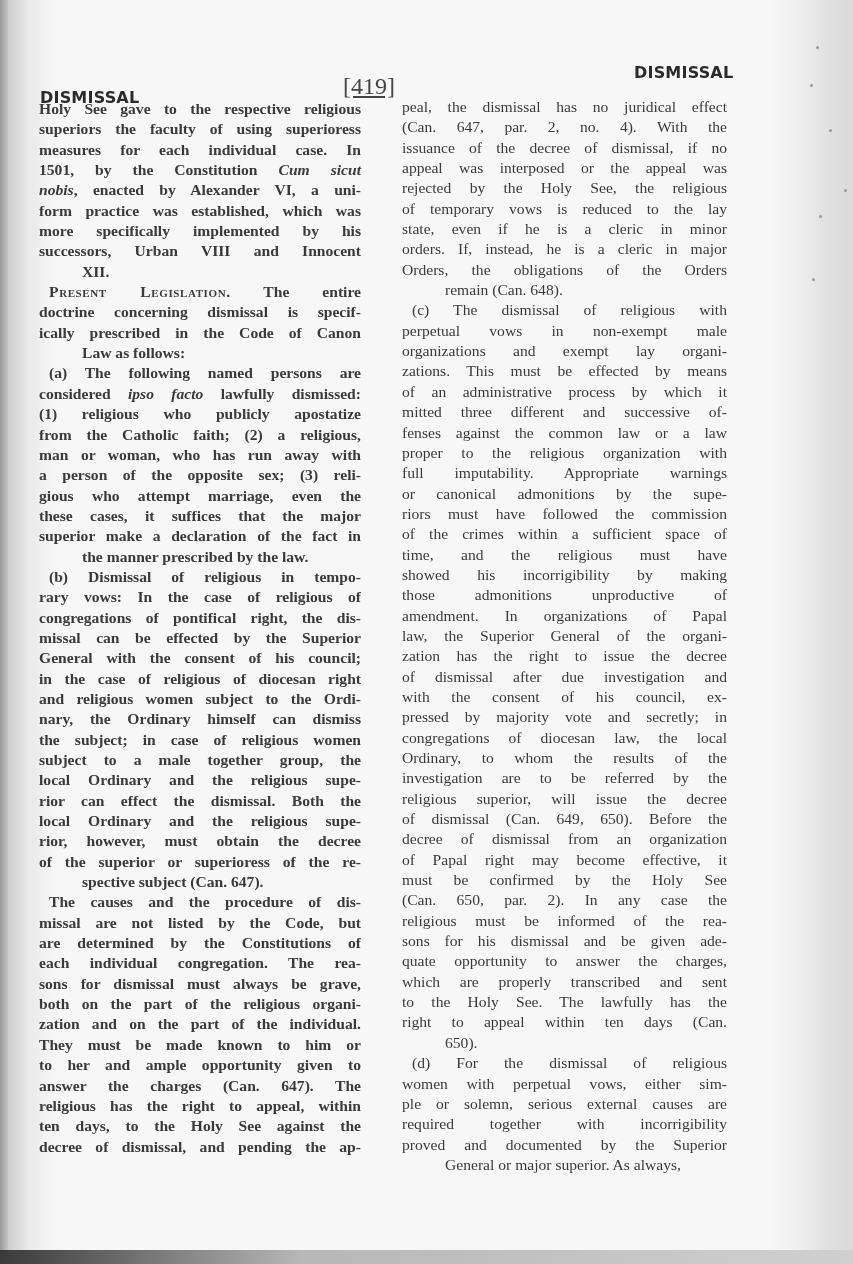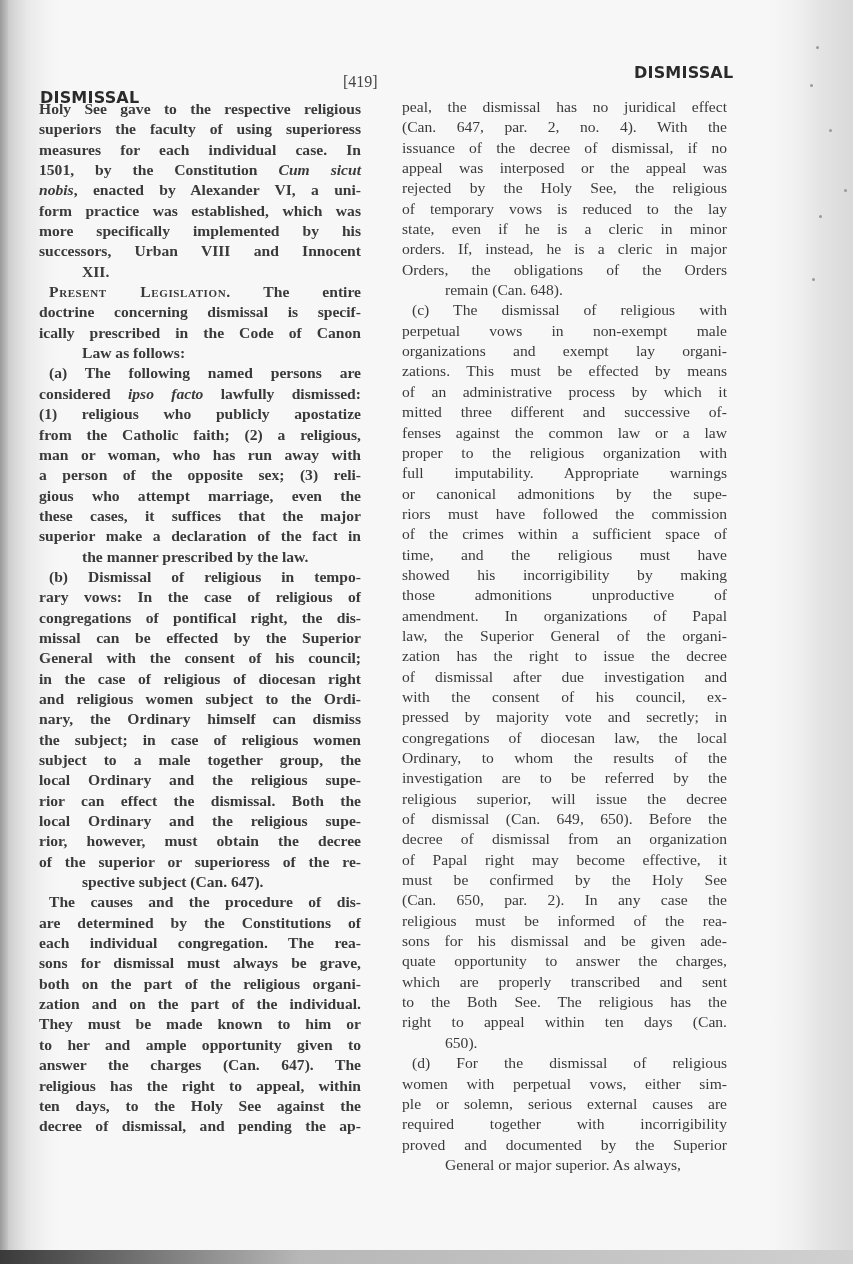--- a/index.html
+++ b/index.html
@@ -21,21 +21,21 @@
     position:absolute; left:0; top:1250px; width:853px; height:14px;
     background:linear-gradient(to right,#3a3a3a 0px,#6a6a6a 120px,#b7b7b7 300px,#d0d0d0 853px);
   }
   .head {
     position:absolute; top:63px; font-family:"DejaVu Sans", sans-serif;
     font-weight:bold; font-size:16px; letter-spacing:0.2px; color:#2b2b2b;
   }
   .head.left { left:40px; top:88px; }
   .head.right { left:634px; top:63px; }
   .pageno {
-    position:absolute; left:343px; top:73px; font-size:16px; color:#444;
+    position:absolute; left:343px; top:73px; font-size:24px; color:#444;text-decoration:underline;
   }
   .col {
     position:absolute; top:99px; width:322px;
     font-size:15.6px; line-height:20.35px;
   }
   .col.left { left:39px;font-weight:bold; }
   .col.right { left:402px; top:97px; width:325px; }
   .line {
     display:block; white-space:nowrap; text-align:justify;
     text-align-last:justify; height:20.35px; overflow:visible;
@@ -91,20 +91,21 @@
       <span class="line">nary, the Ordinary himself can dismiss</span>
       <span class="line">the subject; in case of religious women</span>
       <span class="line">subject to a male together group, the</span>
       <span class="line">local Ordinary and the religious supe-</span>
       <span class="line">rior can effect the dismissal. Both the</span>
       <span class="line">local Ordinary and the religious supe-</span>
       <span class="line">rior, however, must obtain the decree</span>
       <span class="line">of the superior or superioress of the re-</span>
       <span class="line last">spective subject (Can. 647).</span>
       <span class="line indent">The causes and the procedure of dis-</span>
+      <span class="line">missal are not listed by the Code, but</span>
       <span class="line">are determined by the Constitutions of</span>
       <span class="line">each individual congregation. The rea-</span>
       <span class="line">sons for dismissal must always be grave,</span>
       <span class="line">both on the part of the religious organi-</span>
       <span class="line">zation and on the part of the individual.</span>
       <span class="line">They must be made known to him or</span>
       <span class="line">to her and ample opportunity given to</span>
       <span class="line">answer the charges (Can. 647). The</span>
       <span class="line">religious has the right to appeal, within</span>
       <span class="line">ten days, to the Holy See against the</span>
@@ -148,21 +149,21 @@
       <span class="line">religious superior, will issue the decree</span>
       <span class="line">of dismissal (Can. 649, 650). Before the</span>
       <span class="line">decree of dismissal from an organization</span>
       <span class="line">of Papal right may become effective, it</span>
       <span class="line">must be confirmed by the Holy See</span>
       <span class="line">(Can. 650, par. 2). In any case the</span>
       <span class="line">religious must be informed of the rea-</span>
       <span class="line">sons for his dismissal and be given ade-</span>
       <span class="line">quate opportunity to answer the charges,</span>
       <span class="line">which are properly transcribed and sent</span>
-      <span class="line">to the Both See. The religious has the</span>
+      <span class="line">to the Holy See. The lawfully has the</span>
       <span class="line">right to appeal within ten days (Can.</span>
       <span class="line last">650).</span>
       <span class="line indent">(d) For the dismissal of religious</span>
       <span class="line">women with perpetual vows, either sim-</span>
       <span class="line">ple or solemn, serious external causes are</span>
       <span class="line">required together with incorrigibility</span>
       <span class="line">proved and documented by the Superior</span>
       <span class="line last">General or major superior. As always,</span>
     </div>
 

